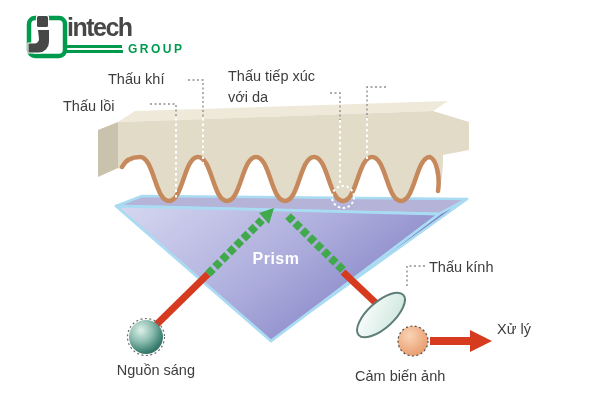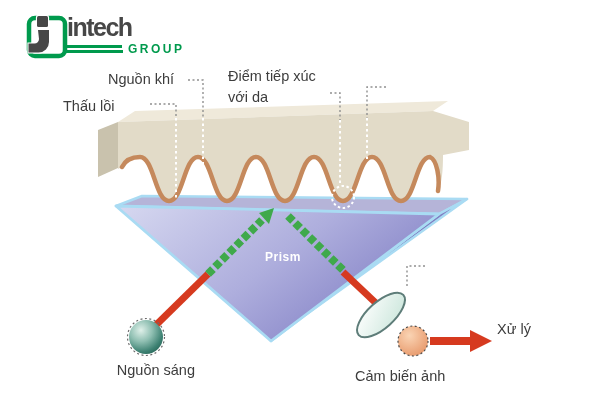--- a/index.html
+++ b/index.html
@@ -17,22 +17,22 @@
   .brand-name{
     position:absolute;left:67px;top:13px;font-size:25px;font-weight:bold;
     letter-spacing:-1.5px;color:#474747;
   }
   .brand-bar{position:absolute;height:3px;background:#009a4d;}
   .brand-group{
     position:absolute;left:128px;top:42px;font-size:12px;font-weight:bold;
     letter-spacing:2.5px;color:#009a4d;text-align:center;
   }
   .prism-label{
-    position:absolute;left:250px;top:250px;width:52px;text-align:left;
-    color:#ffffff;font-weight:bold;font-size:12px;letter-spacing:0.5px;margin-left:15px;
+    position:absolute;left:250px;top:250px;width:52px;text-align:center;
+    color:#ffffff;font-weight:bold;font-size:16px;letter-spacing:0.5px;
   }
 </style>
 </head>
 <body>
 
 <div id="canvas">
 
   <svg id="diagram-svg" width="600" height="400" viewBox="0 0 600 400">
     <defs>
       <radialGradient id="gradSphere" cx="35%" cy="30%" r="75%">
@@ -134,24 +134,25 @@
     <ellipse cx="381" cy="315" rx="30" ry="13" transform="rotate(-42 381 315)" fill="url(#gradLens)" stroke="#5e7d79" stroke-width="2"></ellipse>
 
     <circle cx="413" cy="341" r="15" fill="url(#gradSensor)" stroke="#4a4a4a" stroke-width="1.2" stroke-dasharray="2 2.5"></circle>
 
     <g>
       <rect x="430" y="337" width="41" height="8" fill="#d63a1f"></rect>
       <polygon points="470,330 492,341 470,352" fill="#d63a1f"></polygon>
     </g>
   </svg>
 
-  <div class="lbl" style="left:108px;top:69px">Nguồn khí</div>
+  <div class="lbl" style="left:108px;top:69px">Thấu khí</div>
   <div class="lbl" style="left:63px;top:96px">Thấu lồi</div>
-  <div class="lbl wrap" style="left:228px;top:66px;width:104px">Điểm tiếp xúc với da</div>
+  <div class="lbl wrap" style="left:228px;top:66px;width:104px">Thấu tiếp xúc với da</div>
   <div class="prism-label">Prism</div>
+  <div class="lbl" style="left:429px;top:257px">Thấu kính</div>
   <div class="lbl" style="left:100px;top:360px;width:95px;text-align:right">Nguồn sáng</div>
   <div class="lbl" style="left:355px;top:366px">Cảm biến ảnh</div>
   <div class="lbl" style="left:497px;top:319px">Xử lý</div>
 
   <div>
     <svg style="position:absolute;left:26px;top:15px" width="42" height="44" viewBox="0 0 42 44">
       <rect x="3" y="3" width="36" height="38" rx="6" fill="none" stroke="#009a4d" stroke-width="4.5"></rect>
       <rect x="11" y="1" width="11" height="11" rx="1.5" fill="#474747" stroke="#ffffff" stroke-width="2.2" paint-order="stroke"></rect>
       <path d="M12,15 h11 v12 a10.5,10.5 0 0 1 -10.5,10.5 h-10 v-9 h6 a4.5,4.5 0 0 0 4.5,-4.5 z" fill="#474747" stroke="#ffffff" stroke-width="2.2" paint-order="stroke"></path>
     </svg>

